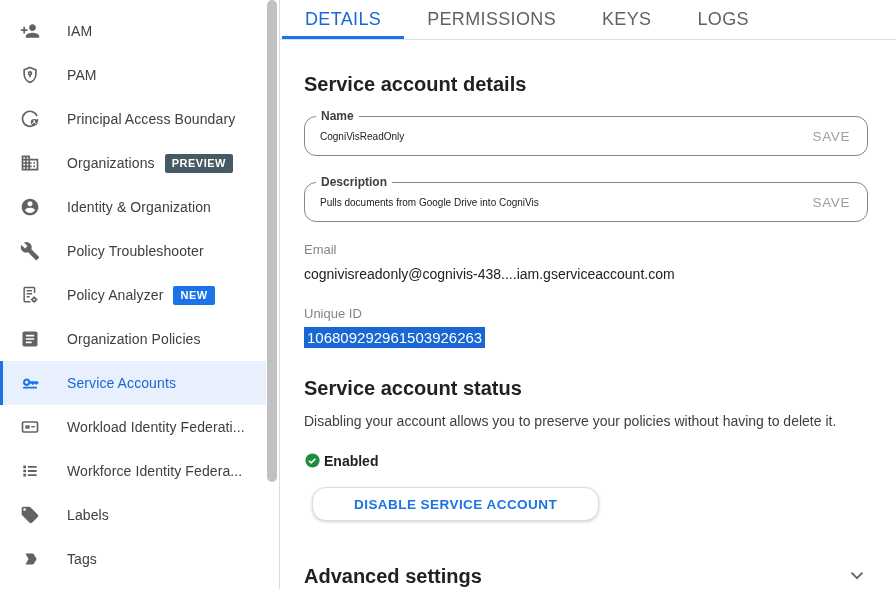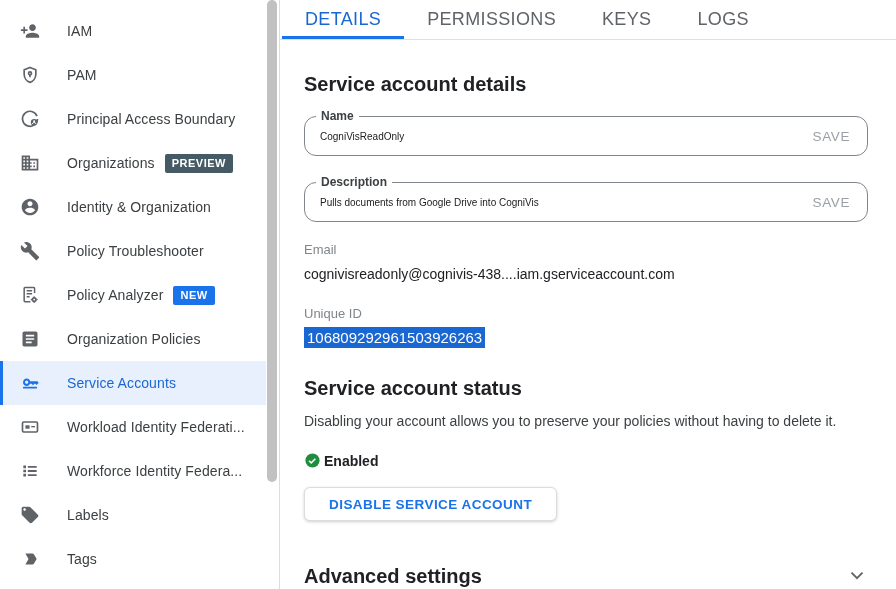--- a/index.html
+++ b/index.html
@@ -114,26 +114,27 @@
 
   .title-status { margin-top: 28px; }
   .status-desc { margin-top: 13px; font-size: 14px; color: #3c4043; }
 
   .enabled-row { margin-top: 23px; display: flex; align-items: center; }
   .enabled-row svg { width: 17px; height: 17px; flex: none; }
   .enabled-label { font-size: 14px; font-weight: 700; color: #202124; margin-left: 3px; }
 
   .disable-btn {
     margin-top: 18px;
-    height: 34px; padding: 0 24px;
-    background: #fff; border: 1px solid #dadce0; border-radius: 6px;
+    height: 34px; padding: 0 41px;
+    background: #fff; border: 1px solid #dadce0; border-radius: 14px;
     box-shadow: 0 1px 3px rgba(60,64,67,0.25);
     color: #1a73e8; font-family: "Liberation Sans", "DejaVu Sans", sans-serif;
     font-size: 13.5px; font-weight: 700; letter-spacing: 0.45px;
     cursor: pointer;
+    margin-left: 8px;
   }
 
   .advanced-row {
     margin-top: 43px;
     display: flex; align-items: flex-start; justify-content: space-between;
     cursor: pointer;
   }
   .chevron-wrap svg { width: 22px; height: 22px; display: block; }
 </style>
 </head>

